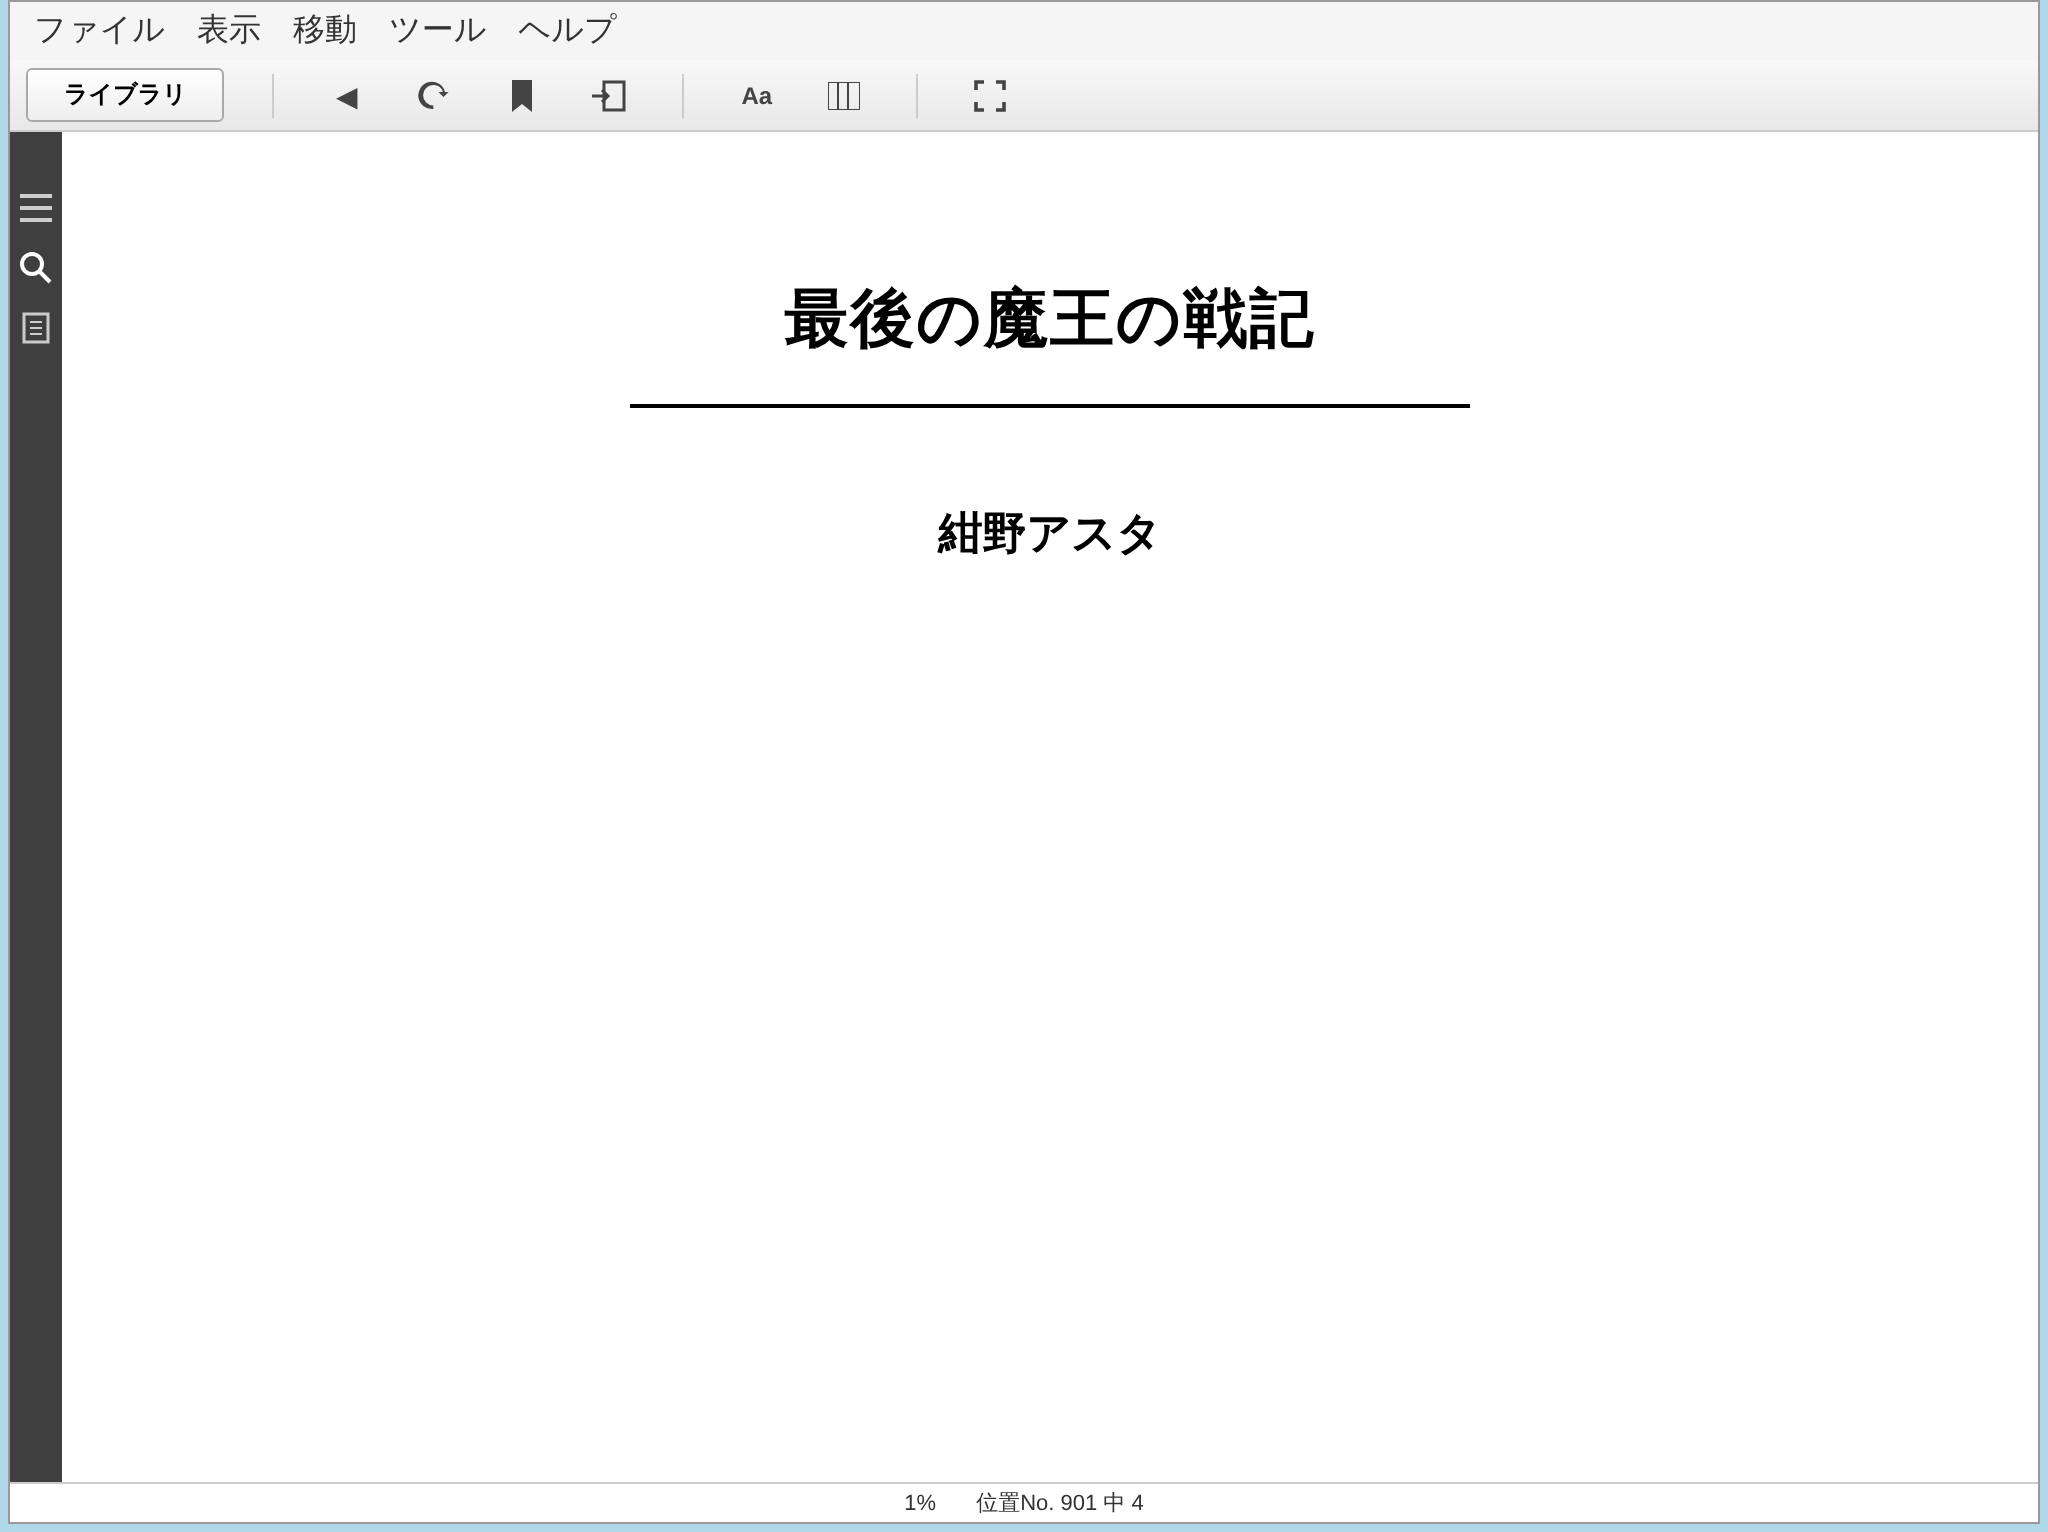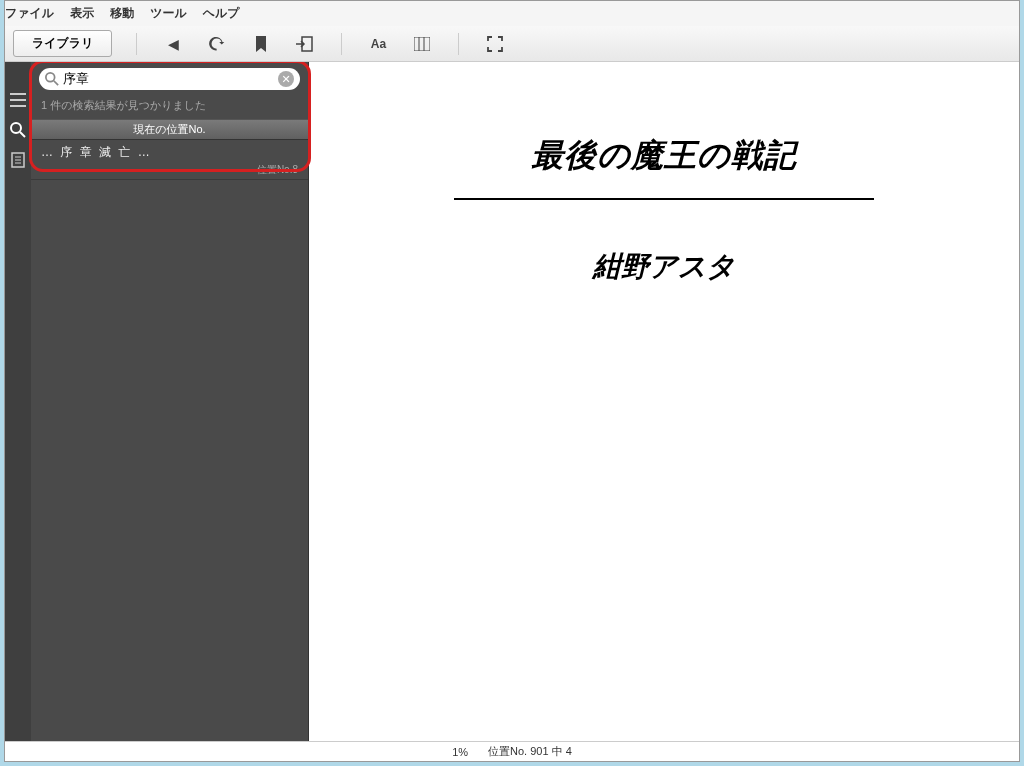--- a/index.html
+++ b/index.html
@@ -14,26 +14,25 @@
 .app-window {
   position: absolute;
   left: 4px; top: 0; right: 4px; bottom: 4px;
   background: #fff;
   display: flex;
   flex-direction: column;
   border: 1px solid #999;
 }
 .menubar {
   background: #f5f5f5;
-  padding: 4px 0;
+  padding: 4px 12px;
   display: flex;
   gap: 16px;
-  font-size: 12px;
+  font-size: 16px;
   color: #333;
-  font-weight: bold;
 }
 .menubar span { cursor: default; }
 .toolbar {
   background: linear-gradient(#f8f8f8, #e8e8e8);
   border-bottom: 1px solid #ccc;
   padding: 4px 8px;
   display: flex;
   align-items: center;
   gap: 20px;
   height: 36px;
@@ -137,42 +136,41 @@
 .result-item .label { letter-spacing: 2px; }
 .result-item .loc {
   color:#aaa; font-size: 10px;
   text-align: right; padding-top: 2px;
 }
 .reader-pane {
   flex:1;
   background:#fff;
   position:relative;
   overflow:hidden;
-  font-style:italic;
 }
 .page {
   position:absolute;
   left:50%; top:0;
   transform: translateX(-50%);
   width: 580px;
   padding-top: 72px;
   text-align:center;
 }
 .book-title {
   font-size: 32px;
   font-weight: bold;
   font-family: "MS PMincho", serif;
   letter-spacing: 1px;
 }
 .title-underline {
   width: 420px; height:2px; background:#000;
   margin: 20px auto 48px;
 }
 .author {
-  font-size: 28px;
+  font-size: 22px;
   font-weight: bold;
   font-family: "MS PMincho", serif;
 }
 .publisher-block {
   margin-top: 230px;
 }
 .pub-logo {
   width: 48px; height:48px; margin: 0 auto 14px;
 }
 .publisher {
@@ -260,39 +258,20 @@
       <div class="rail-icon">
         <svg width="14" height="16" viewBox="0 0 14 16">
             <rect x="1" y="1" width="12" height="14" fill="none" stroke="#ccc" stroke-width="1.5"></rect>
             <line x1="4" y1="5" x2="10" y2="5" stroke="#ccc"></line>
             <line x1="4" y1="8" x2="10" y2="8" stroke="#ccc"></line>
             <line x1="4" y1="11" x2="10" y2="11" stroke="#ccc"></line>
           </svg>
       </div>
     </div>
 
-    <div class="sidebar">
-      <div class="highlight-box"></div>
-      <div class="search-wrap">
-        <div class="search-field">
-          <svg width="14" height="14" viewBox="0 0 16 16">
-              <circle cx="6" cy="6" r="5" fill="none" stroke="#888" stroke-width="2"></circle>
-              <line x1="10" y1="10" x2="15" y2="15" stroke="#888" stroke-width="2"></line>
-            </svg>
-          <input class="search-input" value="序章" style="">
-          <div class="clear-btn">✕</div>
-        </div>
-      </div>
-      <div class="result-count">1 件の検索結果が見つかりました</div>
-      <div class="loc-header">現在の位置No.</div>
-      <div class="result-item">
-        <div class="label">… 序 章 滅 亡 …</div>
-        <div class="loc">位置No.8</div>
-      </div>
-    </div>
 
     <div class="reader-pane">
       <div class="page">
         <div class="book-title">最後の魔王の戦記</div>
         <div class="title-underline"></div>
         <div class="author">紺野アスタ</div>
       </div>
     </div>
   </div>
 

